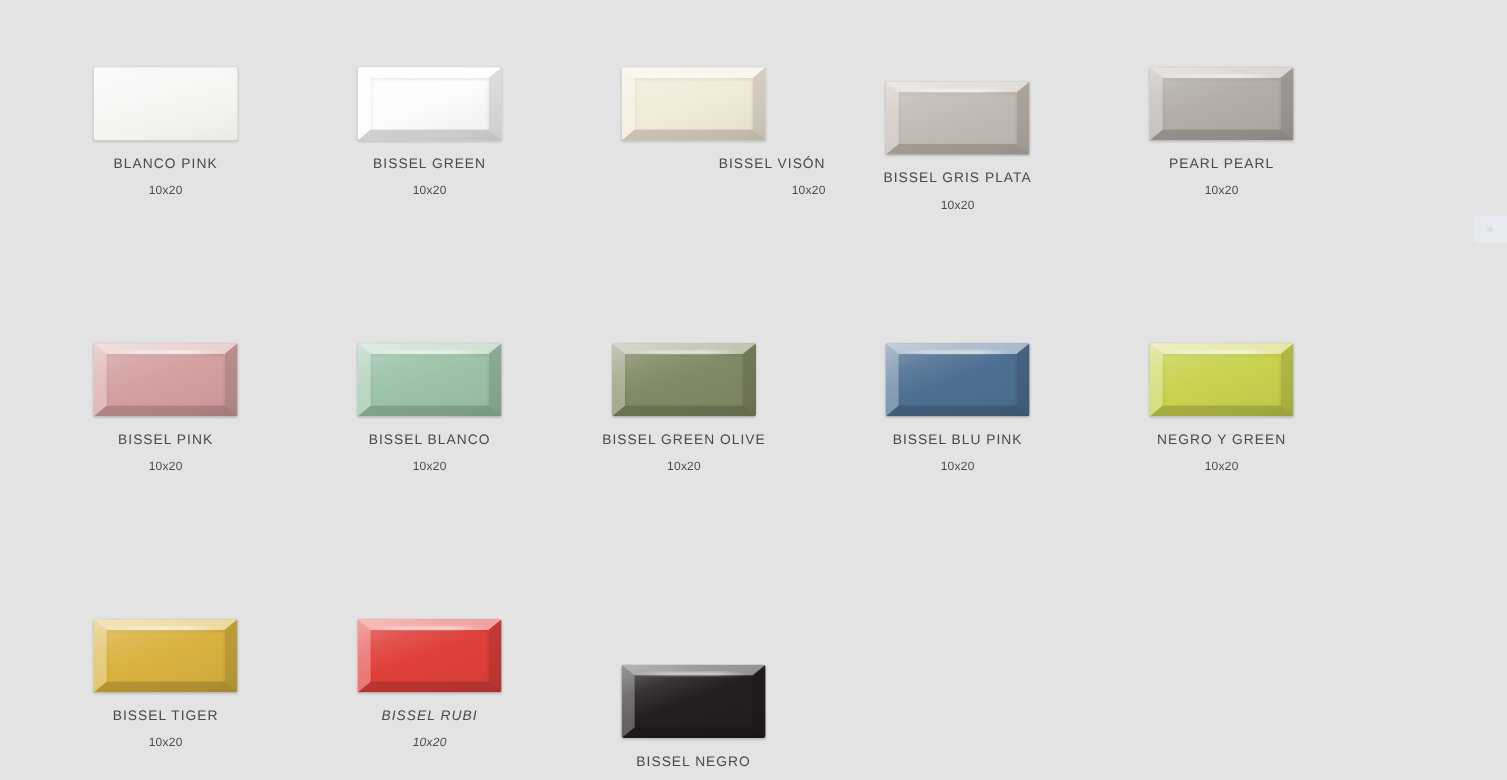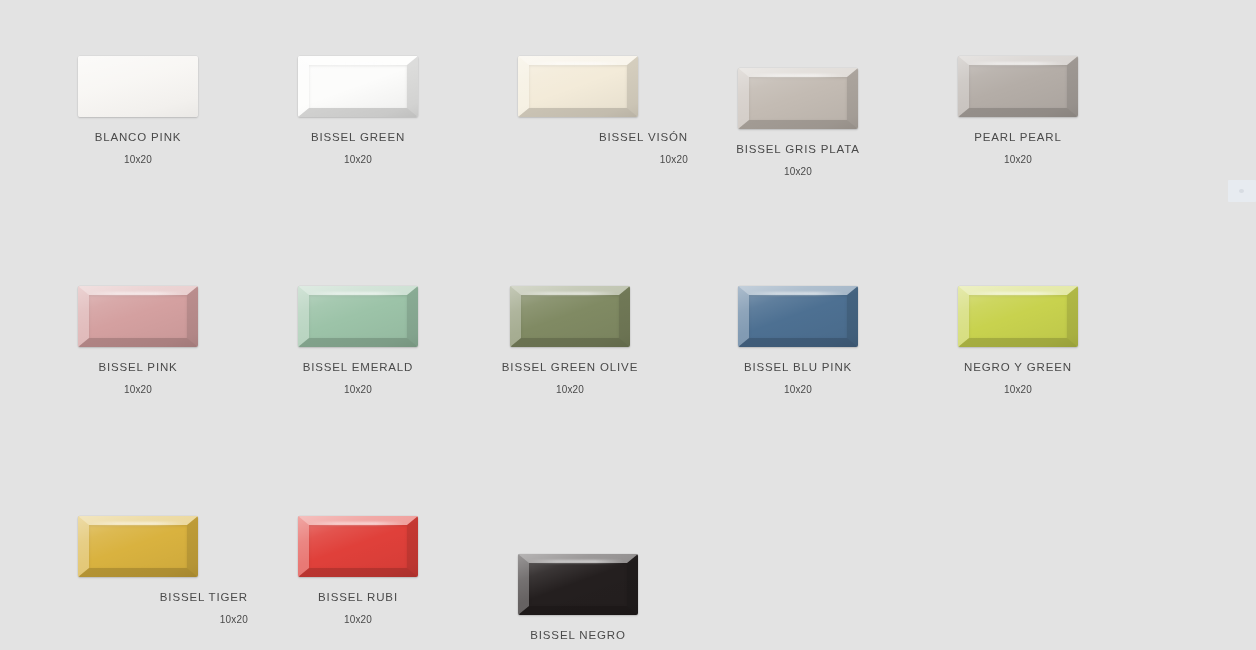--- a/index.html
+++ b/index.html
@@ -222,21 +222,21 @@
     <div class="product-cell" style="left: 248px; top: 286px;">
       <div class="tile-frame">
         <div class="tile" style="--c: #9cc3a8;">
           <div class="base"></div>
           <div class="bevel"></div>
           <div class="face"></div>
           <div class="edge-shine"></div>
           <div class="gloss"></div>
         </div>
       </div>
-      <div class="product-name">BISSEL EMERALD</div>
+      <div class="product-name">BISSEL BLANCO</div>
       <div class="product-size">10x20</div>
     </div>
     <div class="product-cell" style="left: 460px; top: 286px;">
       <div class="tile-frame">
         <div class="tile" style="--c: #808a63;">
           <div class="base"></div>
           <div class="bevel"></div>
           <div class="face"></div>
           <div class="edge-shine"></div>
           <div class="gloss"></div>
@@ -264,34 +264,34 @@
           <div class="base"></div>
           <div class="bevel"></div>
           <div class="face"></div>
           <div class="edge-shine"></div>
           <div class="gloss"></div>
         </div>
       </div>
       <div class="product-name">NEGRO Y GREEN</div>
       <div class="product-size">10x20</div>
     </div>
-    <div class="product-cell" style="left: 28px; top: 516px; text-align: right;">
+    <div class="product-cell" style="left: 28px; top: 516px;">
       <div class="tile-frame">
         <div class="tile" style="--c: #d9b23f;">
           <div class="base"></div>
           <div class="bevel"></div>
           <div class="face"></div>
           <div class="edge-shine"></div>
           <div class="gloss"></div>
         </div>
       </div>
       <div class="product-name">BISSEL TIGER</div>
       <div class="product-size">10x20</div>
     </div>
-    <div class="product-cell" style="left: 248px; top: 516px;">
+    <div class="product-cell" style="left: 248px; top: 516px; font-style: italic;">
       <div class="tile-frame">
         <div class="tile" style="--c: #e0403a;">
           <div class="base"></div>
           <div class="bevel"></div>
           <div class="face"></div>
           <div class="edge-shine"></div>
           <div class="gloss"></div>
         </div>
       </div>
       <div class="product-name">BISSEL RUBI</div>

